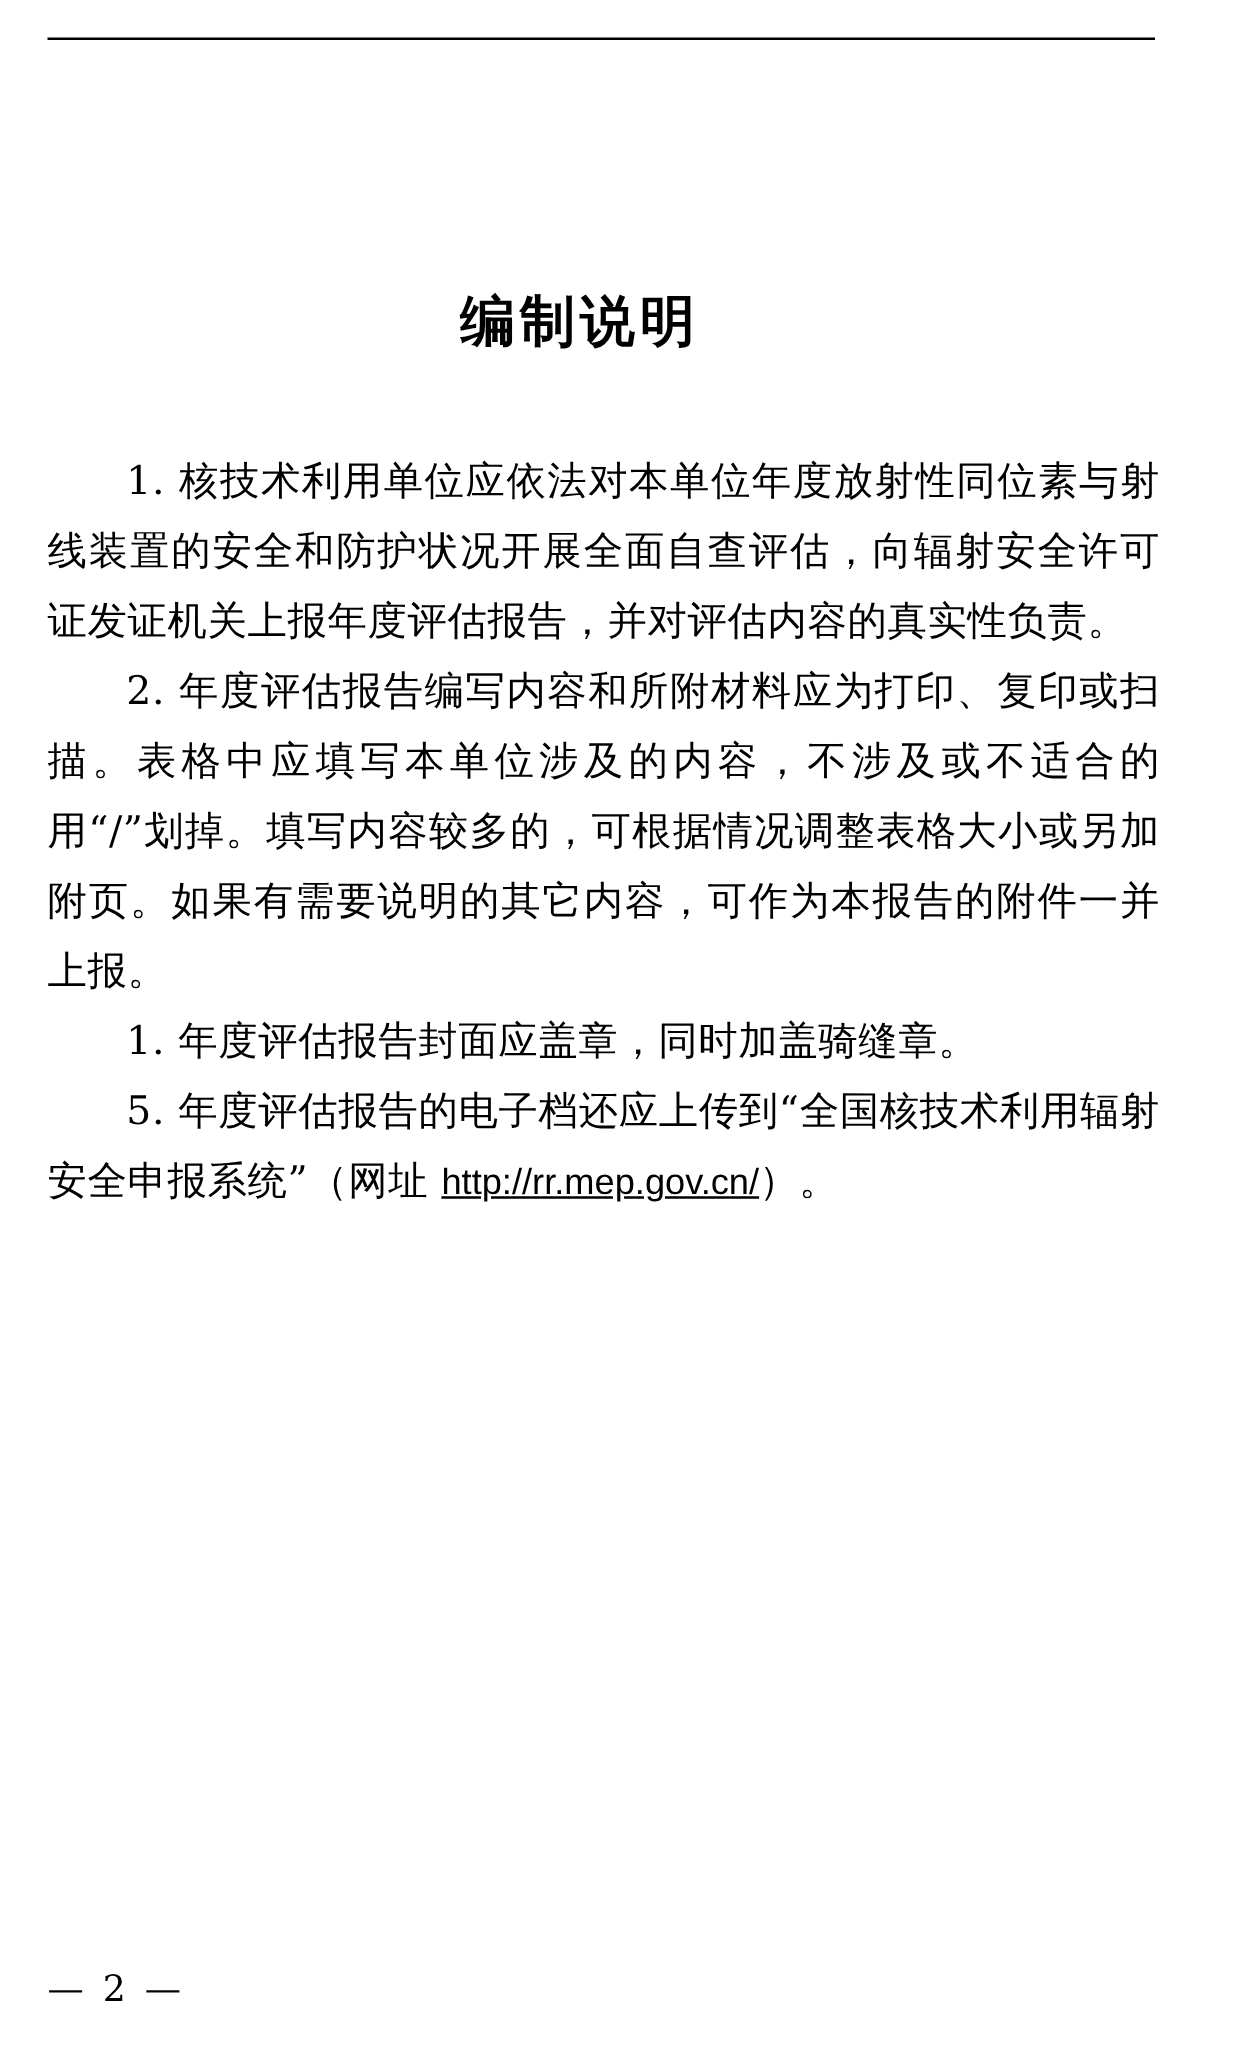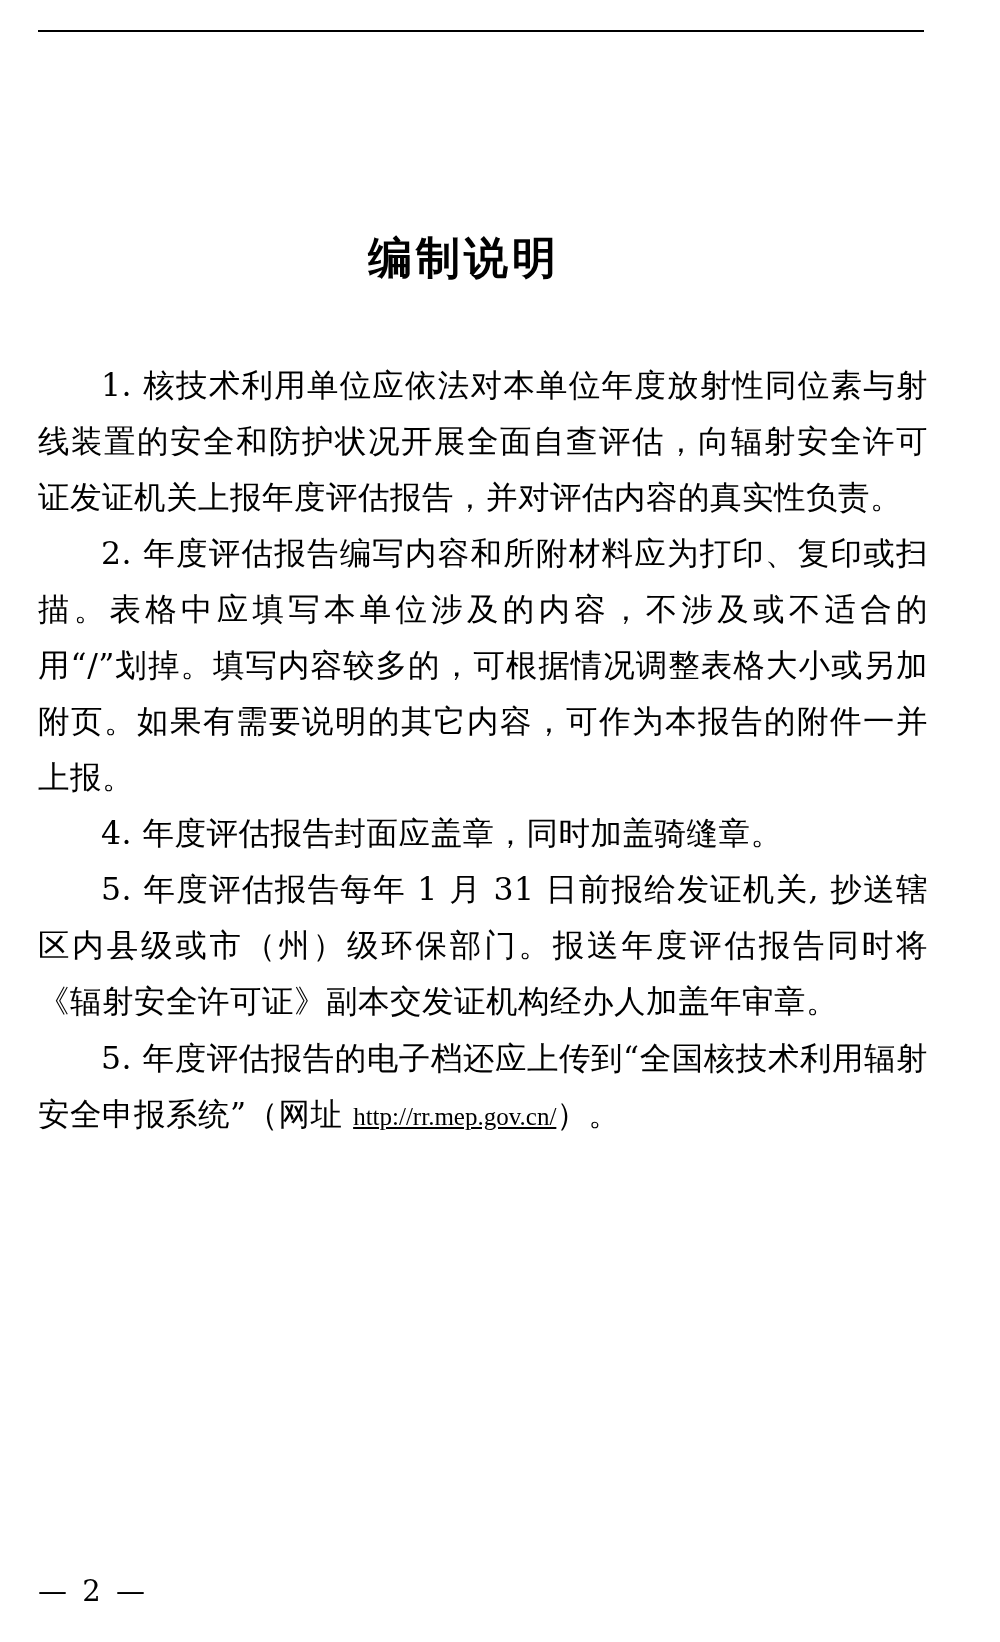--- a/index.html
+++ b/index.html
@@ -51,22 +51,22 @@
     margin: 0;
     letter-spacing: 0.5px;
   }
   .para + .para {
     margin-top: 0px;
   }
   .indent2 {
     text-indent: 2em;
   }
   .mono {
-    font-family: Liberation Serif, serif;
-    font-size: 25px;
+    font-family: Liberation Sans, sans-serif;
+    font-size: 29px;
     text-decoration: underline;
     letter-spacing: 0px;
   }
   .footer {
     position: absolute;
     left: 38px;
     bottom: 34px;
     font-size: 29px;
     letter-spacing: 3px;
     font-family: "DejaVu Serif", "Liberation Serif", serif;
@@ -78,21 +78,20 @@
 <div class="page">
 
   <div class="header-rule"></div>
 
   <div class="content">
 
     <h1 class="doc-title">编制说明</h1>
 
     <p class="para indent2">1. 核技术利用单位应依法对本单位年度放射性同位素与射线装置的安全和防护状况开展全面自查评估，向辐射安全许可证发证机关上报年度评估报告，并对评估内容的真实性负责。</p>
     <p class="para indent2">2. 年度评估报告编写内容和所附材料应为打印、复印或扫描。表格中应填写本单位涉及的内容，不涉及或不适合的用“/”划掉。填写内容较多的，可根据情况调整表格大小或另加附页。如果有需要说明的其它内容，可作为本报告的附件一并上报。</p>
-    <p class="para indent2">4. 年度评估报告封面应盖章，同时加盖骑缝章。</p>
-    <p class="para indent2">5. 年度评估报告每年 1 月 31 日前报给发证机关, 抄送辖区内县级或市（州）级环保部门。报送年度评估报告同时将《辐射安全许可证》副本交发证机构经办人加盖年审章。</p>
+    <p class="para indent2">1. 年度评估报告封面应盖章，同时加盖骑缝章。</p>
     <p class="para indent2"><span>5. 年度评估报告的电子档还应上传到“全国核技术利用辐射安全申报系统”（网址 </span><span class="mono">http://rr.mep.gov.cn/</span><span>）。</span></p>
 
   </div>
 
   <div class="footer">— 2 —</div>
 
 </div>
 
 </body></html>

